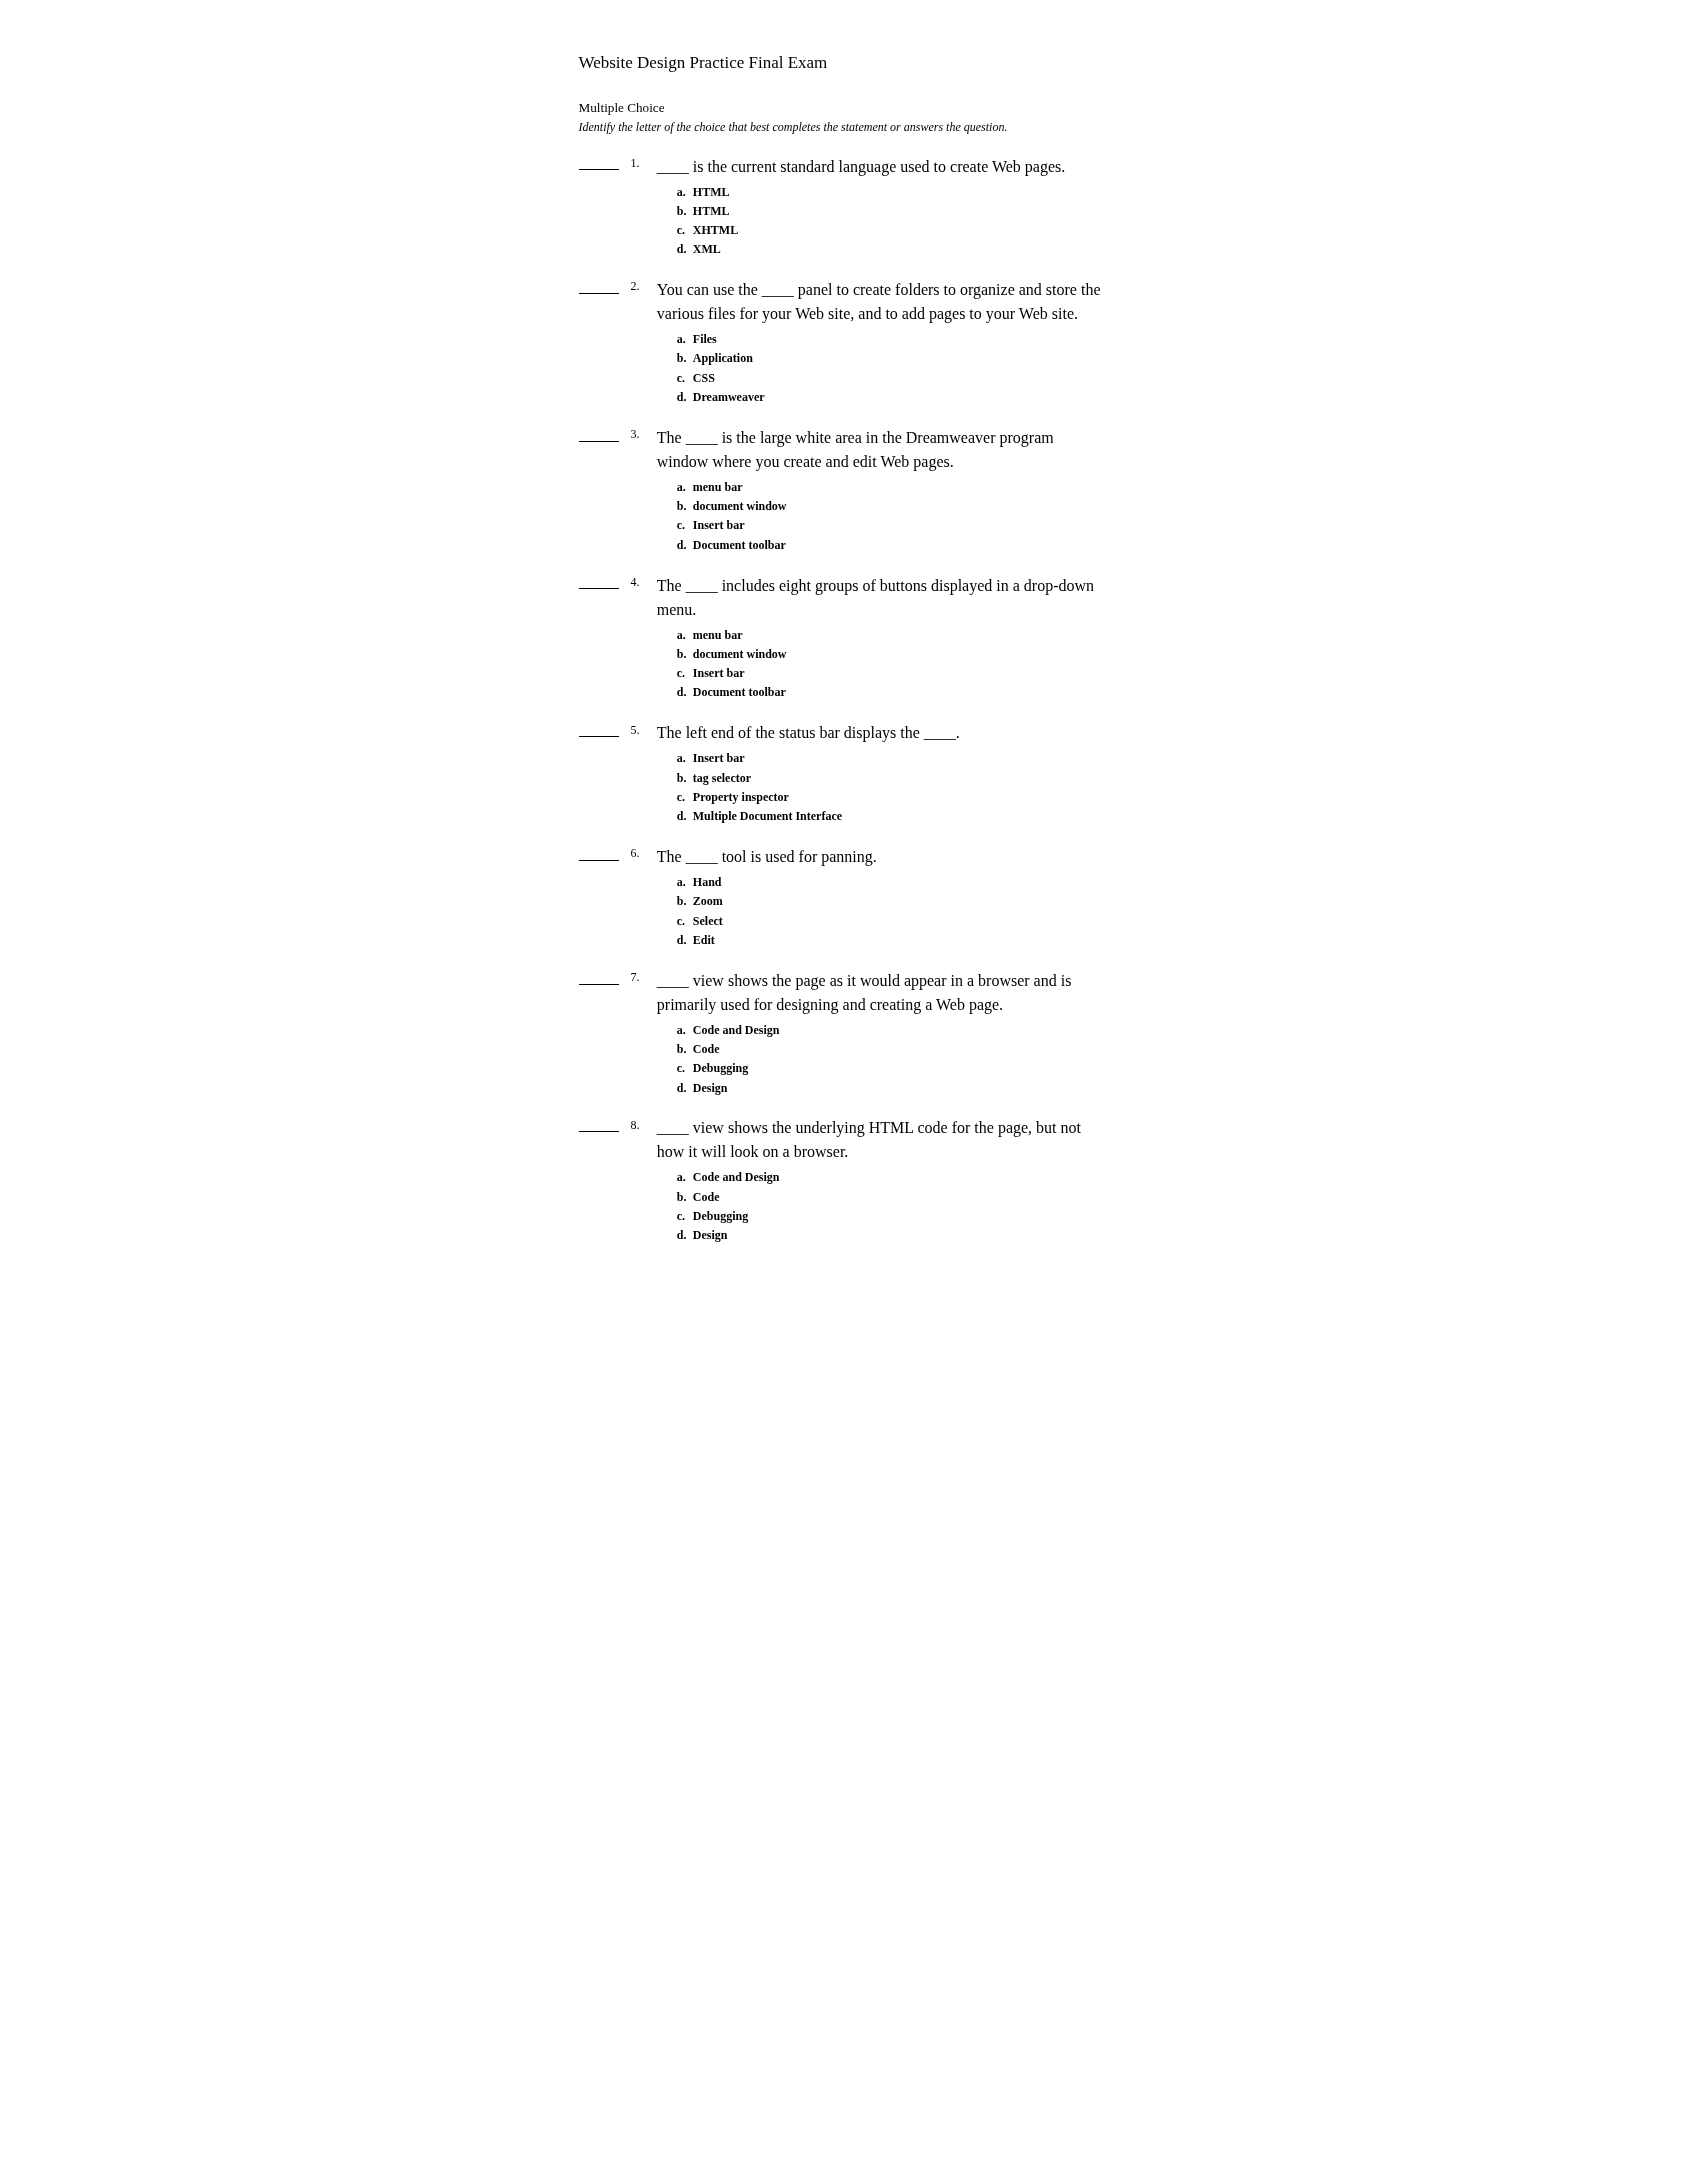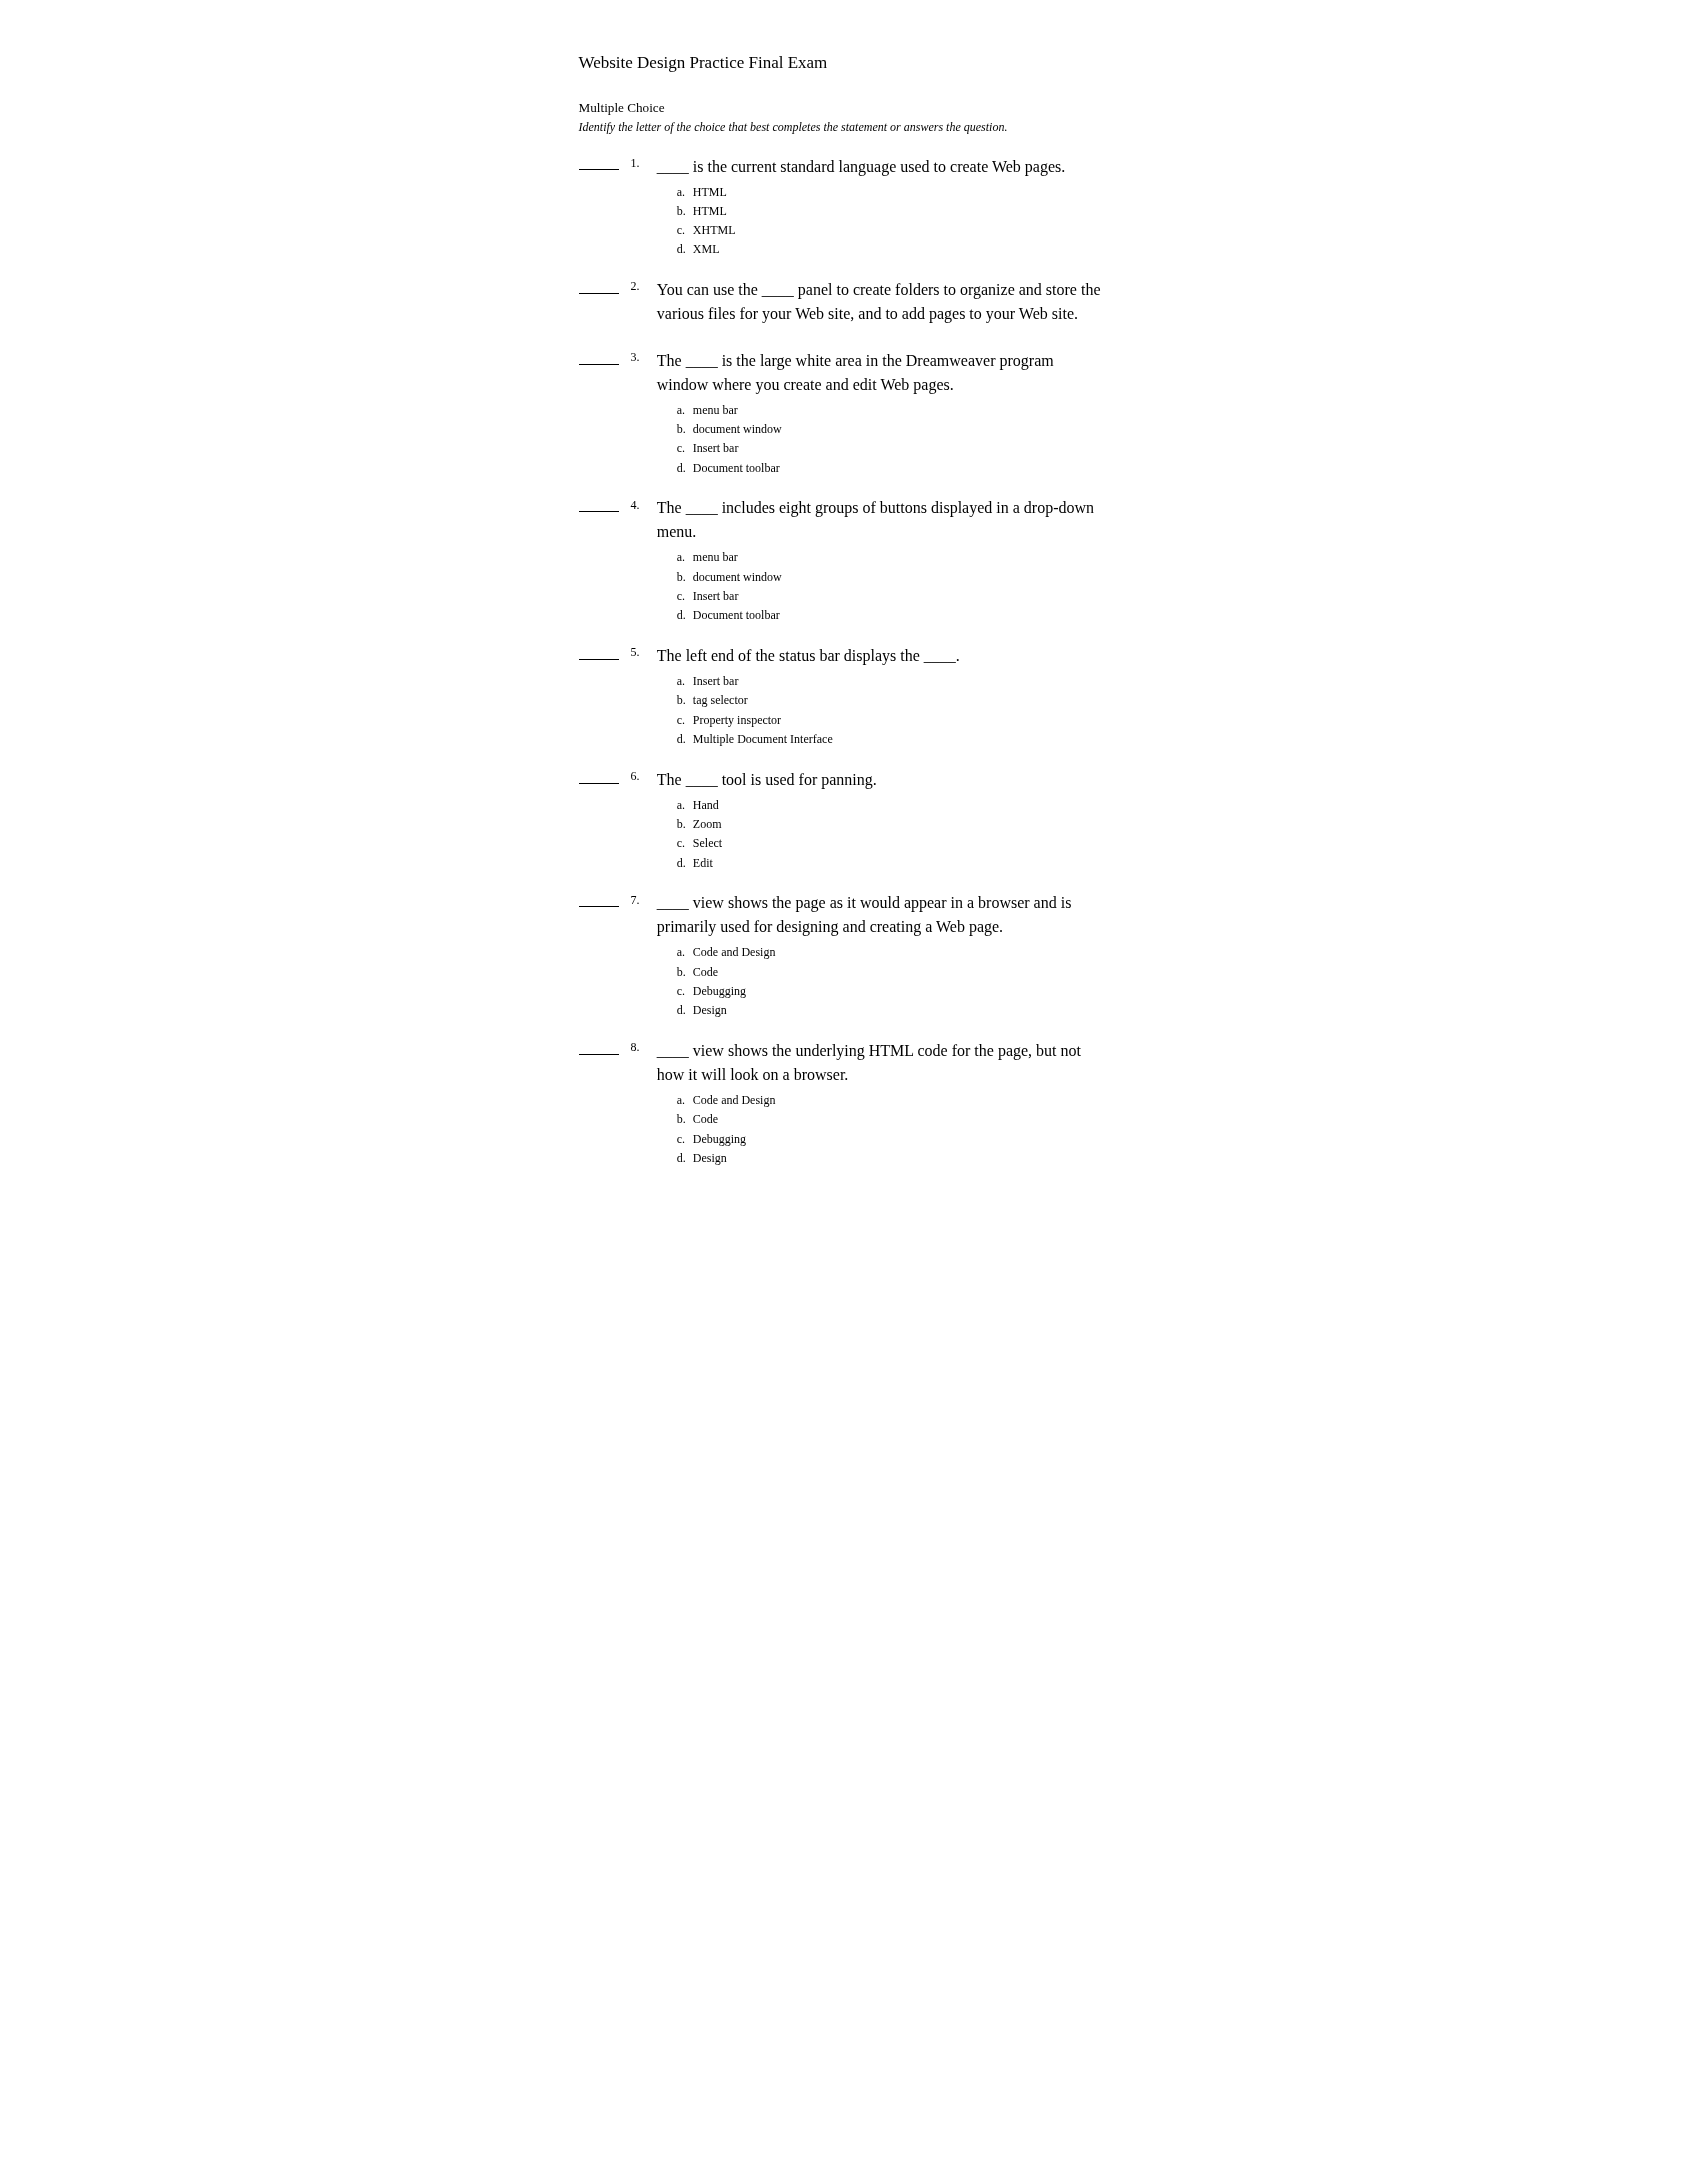--- a/index.html
+++ b/index.html
@@ -69,20 +69,21 @@
 
     .question-text {
       font-size: 16px;
       margin-bottom: 4px;
       line-height: 1.5;
     }
 
     .choices-list {
       list-style: none;
       padding-left: 20px;
+      font-weight: bold;
     }
 
     .choice-item {
       font-size: 12px;
       margin-bottom: 1.3px;
       line-height: 1.5;
     }
 
     .choice-letter {
       display: inline-block;
@@ -111,20 +112,26 @@
           <li class="choice-item"><span class="choice-letter">c.</span><span>XHTML</span></li>
           <li class="choice-item"><span class="choice-letter">d.</span><span>XML</span></li>
         </ul>
       </div>
     </li>
     <li class="question-item">
       <span class="answer-blank"></span>
       <span class="question-number">2.</span>
       <div class="question-content">
         <div class="question-text">You can use the ____ panel to create folders to organize and store the various files for your Web site, and to add pages to your Web site.</div>
+        <ul class="choices-list">
+          <li class="choice-item"><span class="choice-letter">a.</span><span>Files</span></li>
+          <li class="choice-item"><span class="choice-letter">b.</span><span>Application</span></li>
+          <li class="choice-item"><span class="choice-letter">c.</span><span>CSS</span></li>
+          <li class="choice-item"><span class="choice-letter">d.</span><span>Dreamweaver</span></li>
+        </ul>
       </div>
     </li>
     <li class="question-item">
       <span class="answer-blank"></span>
       <span class="question-number">3.</span>
       <div class="question-content">
         <div class="question-text">The ____ is the large white area in the Dreamweaver program window where you create and edit Web pages.</div>
         <ul class="choices-list">
           <li class="choice-item"><span class="choice-letter">a.</span><span>menu bar</span></li>
           <li class="choice-item"><span class="choice-letter">b.</span><span>document window</span></li>

